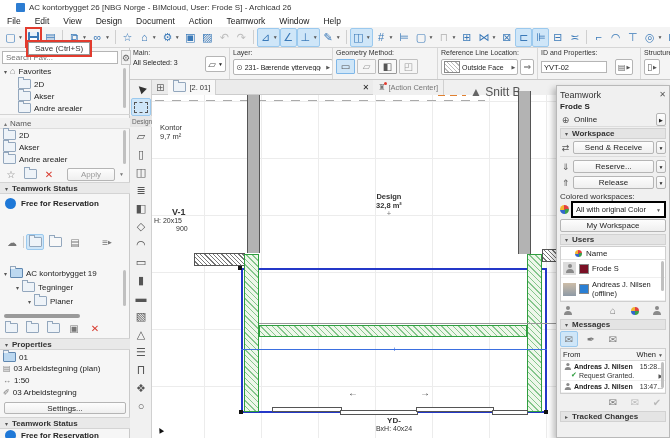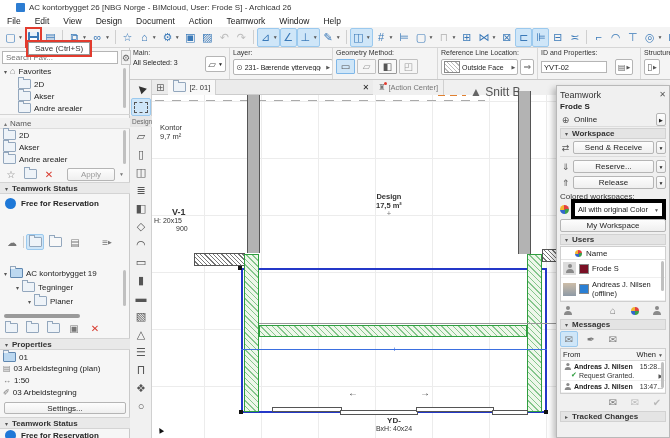--- a/index.html
+++ b/index.html
@@ -85,21 +85,21 @@
   .tw-head{display:flex;align-items:center;justify-content:space-between;font-size:9px;color:#333;height:13px;}
   .tw-user{font-size:8px;font-weight:bold;height:10px;}
   .tw-online{display:flex;align-items:center;gap:3px;font-size:8px;height:13px;border-bottom:1px solid #dcdcdc;}
   .tw-sec{background:#e4e4e4;border:1px solid #d2d2d2;height:11px;display:flex;align-items:center;gap:4px;padding-left:4px;font-size:8px;font-weight:bold;color:#333;box-sizing:border-box;}
   .tw-row{display:flex;align-items:center;gap:2px;height:15px;}
   .tw-ico{width:11px;text-align:center;font-size:9px;color:#555;flex:0 0 auto;}
   .tw-btn{flex:1;height:13px;}
   .tw-dd{width:10px;height:13px;font-size:5px;}
   .tw-lbl{font-size:8px;color:#333;height:10px;display:flex;align-items:flex-end;}
   .cwheel{width:9px;height:9px;border-radius:50%;background:conic-gradient(#e24040 0 25%,#3aa04a 25% 50%,#3366cc 50% 75%,#f2b632 75%);flex:0 0 auto;}
-  .select{flex:1;height:13px;border:4px solid #000000;background:#fff;display:flex;align-items:center;justify-content:space-between;padding:0 3px;font-size:7.5px;}
+  .select{flex:1;height:13px;border:2px solid #000000;background:#fff;display:flex;align-items:center;justify-content:space-between;padding:0 3px;font-size:7.5px;}
   .tw-list{background:#fff;border:1px solid #cfcfcf;position:relative;}
   .ulist-head{display:flex;align-items:center;gap:4px;height:12px;border-bottom:1px solid #e4e4e4;padding-left:14px;font-size:8px;}
   .urow{display:flex;align-items:center;gap:3px;padding:2px 2px;border-bottom:1px solid #efefef;}
   .avatar{width:13px;height:13px;background:#dcdcdc;position:relative;overflow:hidden;flex:0 0 auto;}
   .avatar.photo{background:linear-gradient(#cdbda8,#8e9aa6);}
   .person{width:9px;height:9px;position:relative;flex:0 0 auto;}
   .person::before{content:"";position:absolute;left:2.5px;top:0;width:4px;height:4px;border-radius:50%;background:#8a8a8a;}
   .person::after{content:"";position:absolute;left:.5px;top:4.5px;width:8px;height:4px;border-radius:4px 4px 0 0;background:#8a8a8a;}
   .avatar .person{position:absolute;left:2px;top:2px;}
   .swatch{width:8px;height:8px;border:1px solid #888;flex:0 0 auto;}
@@ -557,21 +557,21 @@
       <div>Kontor</div>
       <div>9,7 m²</div>
     </div>
     <div class="abs annot" style="left:2px;top:112px;">
       <div style="font-size:9px;font-weight:bold;padding-left:18px;">V-1</div>
       <div style="font-size:7px;">H:  20x15</div>
       <div style="font-size:7px;padding-left:22px;">900</div>
     </div>
     <div class="abs annot" style="left:224px;top:98px;text-align:center;font-size:7.5px;font-weight:bold;">
       <div>Design</div>
-      <div>17,5 m²</div>
+      <div>32,8 m²</div>
       <div style="font-weight:normal;color:#777;">+</div>
     </div>
 
     <div class="abs insul" style="left:42px;top:158px;width:51px;height:13px;"></div>
     <div class="abs insul" style="left:390px;top:154px;width:15px;height:13px;"></div>
 
     <div class="abs selrect" style="left:89px;top:173px;width:306px;height:145px;"></div>
 
     <div class="abs greenwall" style="left:92px;top:159px;width:15px;height:158px;"></div>
     <div class="abs greenwall" style="left:375px;top:159px;width:15px;height:158px;"></div>

